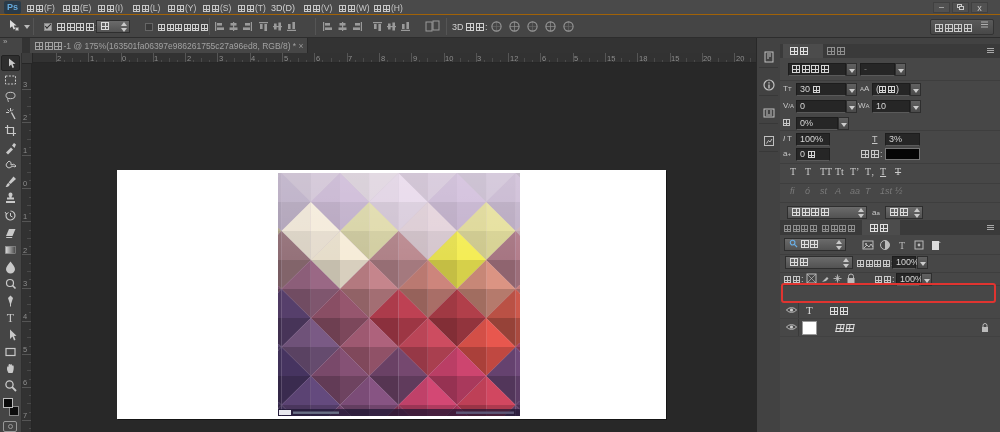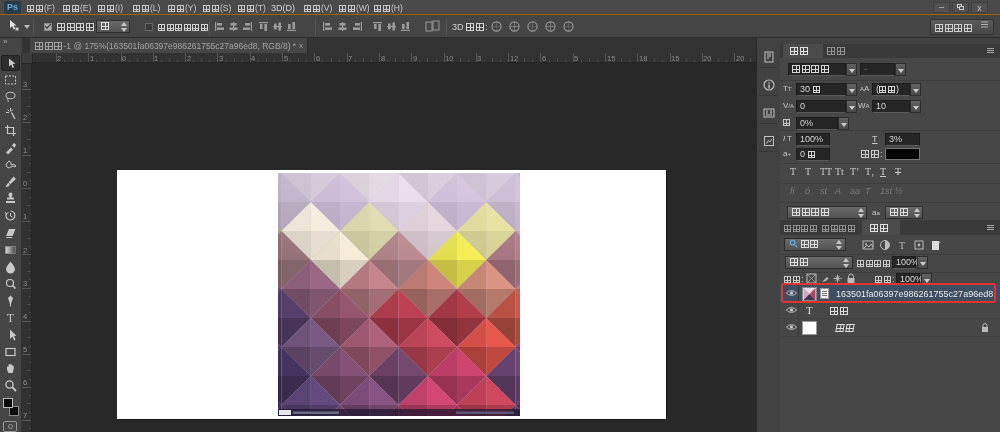--- a/index.html
+++ b/index.html
@@ -834,38 +834,20 @@
     </svg>
     <svg class="ab" style="left:65px;top:53px" width="12" height="12" viewBox="0 0 12 12">
       <rect x="2.5" y="5" width="7" height="5" fill="#bbb"></rect>
       <path d="M3.5 5 v-1.5 a2.5 2.5 0 0 1 5 0 V5" fill="none" stroke="#bbb"></path>
     </svg>
     <div class="ab" style="left:95px;top:54px;color:#c8c8c8"><b class="z s"></b><b class="z s"></b>:</div>
     <div class="fld" style="left:116px;top:53px;width:24px;height:13px">100%</div>
     <div class="ab" style="left:141px;top:53px;width:11px;height:13px;background:linear-gradient(#616161,#4a4a4a);border:1px solid #2e2e2e">
       <div style="margin:5px 0 0 2px;width:0;height:0;border-left:3px solid transparent;border-right:3px solid transparent;border-top:4px solid #ccc"></div>
     </div>
-    <div class="ab" style="left:0;top:65px;width:220px;height:17px;background:#3f4e60">
-      <svg class="ab" style="left:6px;top:4px" width="11" height="8" viewBox="0 0 11 8">
-        <path d="M0.5 4 C2.5 1 8.5 1 10.5 4 C8.5 7 2.5 7 0.5 4 Z" fill="none" stroke="#ccc" stroke-width="0.9"></path>
-        <circle cx="5.5" cy="4" r="1.6" fill="#ccc"></circle>
-      </svg>
-      <div class="ab" style="left:18px;top:0;width:1px;height:17px;background:#333"></div>
-      <div class="ab" style="left:22px;top:1.5px;width:15px;height:14px;background:#fff;border:1px solid #888;overflow:hidden">
-        <svg width="13" height="12" viewBox="60 40 120 120">
-          <rect x="60" y="40" width="120" height="120" fill="#e8dce4"></rect>
-          <polygon points="60,40 120,100 60,160" fill="#c9a8c0"></polygon>
-          <polygon points="120,100 180,40 180,160" fill="#b44560"></polygon>
-          <polygon points="60,160 180,160 120,100" fill="#4a3456"></polygon>
-        </svg>
-      </div>
-      <div class="ab" style="left:40px;top:3px;width:9px;height:11px;background:#eee;border:1px solid #999"></div>
-      <div class="ab" style="left:42px;top:6px;width:5px;height:1px;background:#777;box-shadow:0 2px 0 #777,0 4px 0 #777"></div>
-      <div class="ab" style="left:56px;top:4px;color:#eaeaea;font-size:9px;letter-spacing:0">163501fa06397e986261755c27a96ed8</div>
-    </div>
     <div class="ab" style="left:1px;top:63px;width:215px;height:20px;border:2px solid #e03430;border-radius:3px;z-index:5"></div>
     <div class="ab" style="left:0;top:83px;width:220px;height:16px">
       <svg class="ab" style="left:6px;top:3px" width="11" height="8" viewBox="0 0 11 8">
         <path d="M0.5 4 C2.5 1 8.5 1 10.5 4 C8.5 7 2.5 7 0.5 4 Z" fill="none" stroke="#ccc" stroke-width="0.9"></path>
         <circle cx="5.5" cy="4" r="1.6" fill="#ccc"></circle>
       </svg>
       <div class="ab" style="left:18px;top:0;width:1px;height:16px;background:#3a3a3a"></div>
       <div class="ab" style="left:26px;top:1px;color:#ddd;font-size:11px;font-family:'Liberation Serif'">T</div>
       <div class="ab" style="left:50px;top:3px;color:#ddd"><b class="z"></b><b class="z"></b></div>
     </div>

